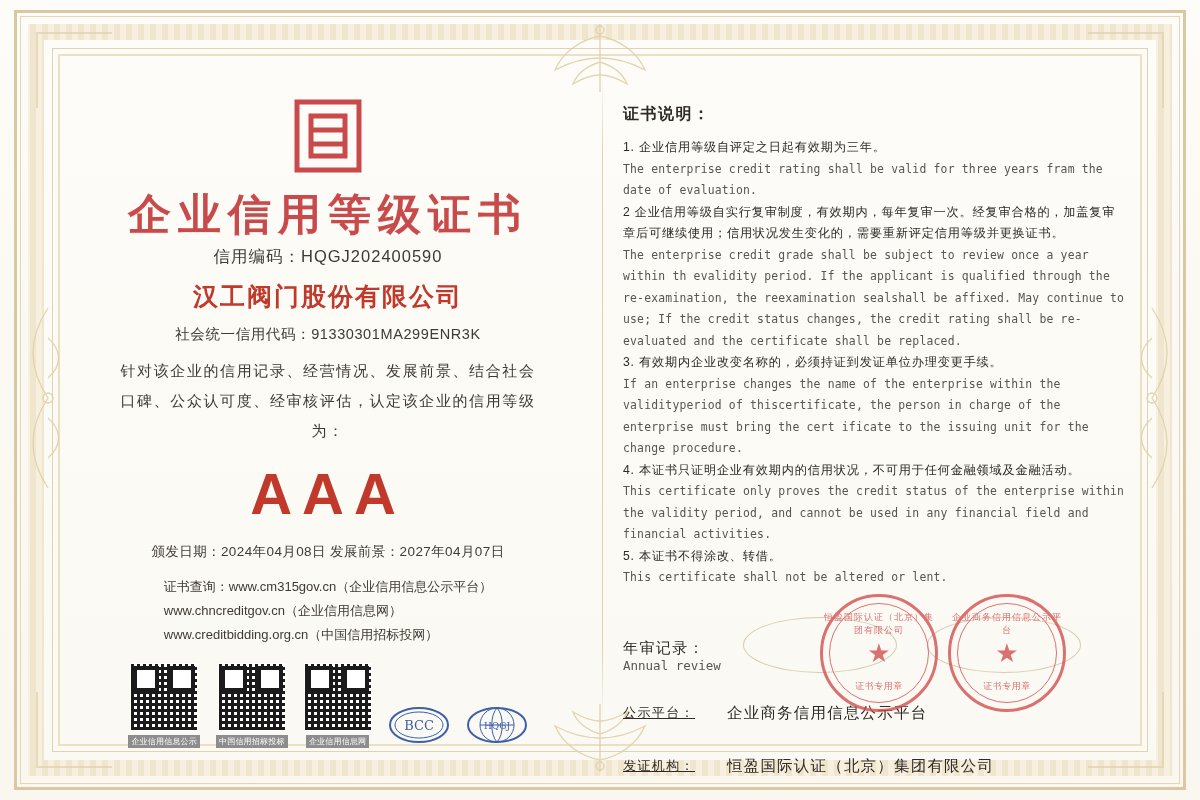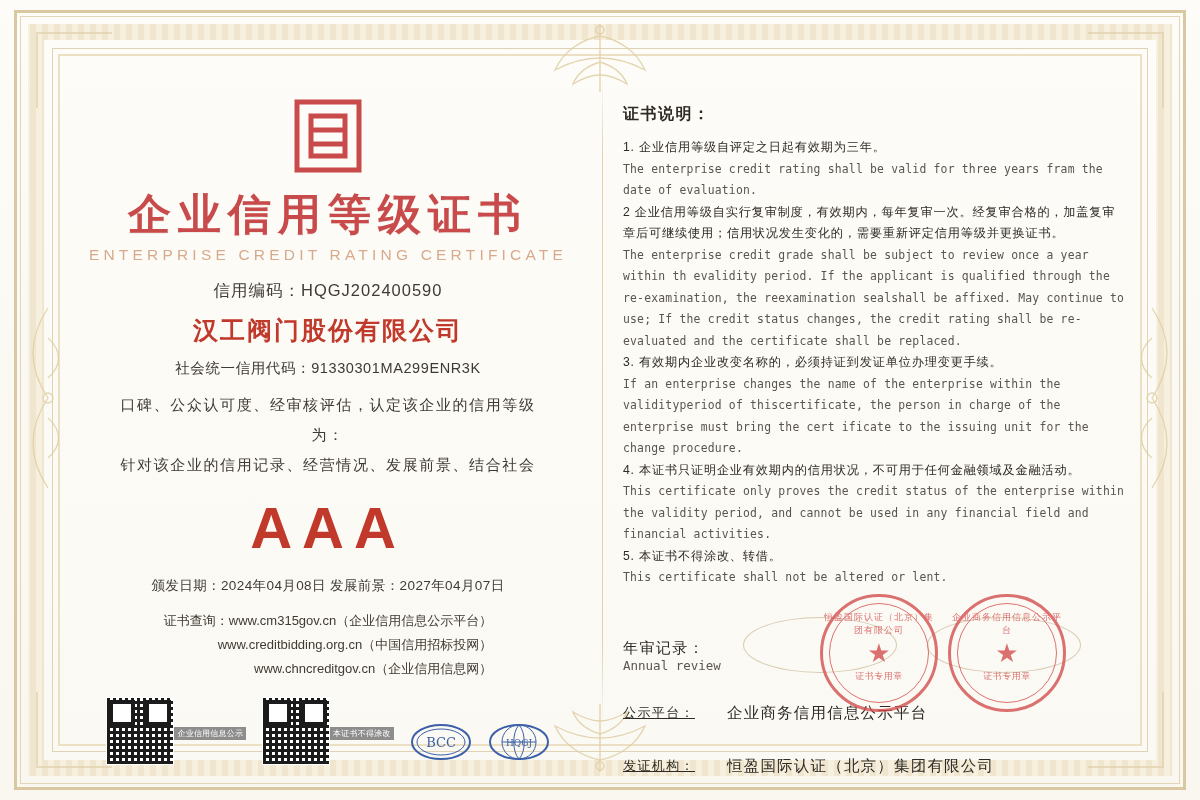--- a/index.html
+++ b/index.html
@@ -127,26 +127,26 @@
   .grade{
     font-family:Liberation Sans, sans-serif;
     font-size:58px;color:#c0392b;font-weight:bold;
     letter-spacing:10px;
     margin:14px 0 16px 0;
   }
   .dates{
     font-size:13.5px;color:#3f3a33;letter-spacing:.4px;margin-bottom:14px;
   }
   .query{
-    font-size:13px;color:#3f3a33;line-height:24px;text-align:right;
+    font-size:13px;color:#3f3a33;line-height:24px;text-align:left;
   }
   .codes-row{
     display:flex;align-items:flex-end;gap:16px;margin-top:16px;
   }
-  .qr-item{display:flex;flex-direction:row;align-items:center;}
+  .qr-item{display:flex;flex-direction:column;align-items:center;}
   .qr{
     width:66px;height:66px;
     background-color:#fff;
     background-image:
       repeating-linear-gradient(0deg,#1b1b1b 0 3px,transparent 3px 6px),
       repeating-linear-gradient(90deg,#1b1b1b 0 3px,transparent 3px 6px);
     background-size:6px 6px,6px 6px;
     border:1px solid #fff;
     position:relative;
     overflow:hidden;
@@ -202,21 +202,21 @@
   }
   .stamp .inner{
     position:absolute;left:6px;top:6px;right:6px;bottom:6px;border-radius:50%;
     border:1px solid #d34b4b;
   }
   .stamp .star{
     position:absolute;left:50%;top:50%;transform:translate(-50%,-50%);
     color:#d34b4b;font-size:26px;line-height:1;
   }
   .stamp .bottom-txt{
-    position:absolute;left:0;right:0;bottom:26px;text-align:center;
+    position:absolute;left:0;right:0;bottom:16px;text-align:center;
     font-size:9px;color:#d34b4b;letter-spacing:.5px;
   }
   .stamp .arc{
     position:absolute;left:0;top:14px;width:100%;text-align:center;
     font-size:9px;color:#d34b4b;letter-spacing:1px;
   }
   .stamp.s1{left:0;top:-4px;}
   .stamp.s2{left:128px;top:-4px;}
 </style>
 </head>
@@ -290,49 +290,52 @@
           <g stroke="#c94a4a" fill="none" stroke-width="5">
             <rect x="12" y="6" width="62" height="68"></rect>
             <rect x="26" y="20" width="34" height="40"></rect>
             <path d="M26 34 H60"></path>
             <path d="M26 48 H60"></path>
           </g>
         </svg>
       </div>
 
       <div class="title-cn">企业信用等级证书</div>
-      <div class="title-en">ENTERPRISE CREDIT RATING CERTIFICATE</div>
 
       <div class="code-line">信用编码：HQGJ202400590</div>
       <div class="company">汉工阀门股份有限公司</div>
       <div class="usci">社会统一信用代码：91330301MA299ENR3K</div>
 
       <div class="desc">
+        <div>针对该企业的信用记录、经营情况、发展前景、结合社会</div>
         <div>口碑、公众认可度、经审核评估，认定该企业的信用等级为：</div>
-        <div>针对该企业的信用记录、经营情况、发展前景、结合社会</div>
       </div>
 
       <div class="grade">AAA</div>
 
       <div class="dates">颁发日期：2024年04月08日   发展前景：2027年04月07日</div>
 
       <div class="query">
         <div>证书查询：www.cm315gov.cn（企业信用信息公示平台）</div>
+        <div>www.chncreditgov.cn（企业信用信息网）</div>
         <div>www.creditbidding.org.cn（中国信用招标投网）</div>
-        <div>www.chncreditgov.cn（企业信用信息网）</div>
       </div>
 
       <div class="codes-row">
         <div class="qr-item">
           <div class="qr"></div>
           <div class="qr-cap">企业信用信息公示</div>
         </div>
         <div class="qr-item">
           <div class="qr"></div>
-          <div class="qr-cap">本证书不得涂改</div>
+          <div class="qr-cap">中国信用招标投标</div>
+        </div>
+        <div class="qr-item">
+          <div class="qr"></div>
+          <div class="qr-cap">企业信用信息网</div>
         </div>
 
         <div class="badge">
           <svg width="62" height="44" viewBox="0 0 62 44">
             <ellipse cx="31" cy="22" rx="29" ry="17" fill="none" stroke="#3b5fa8" stroke-width="2"></ellipse>
             <ellipse cx="31" cy="22" rx="24" ry="13" fill="none" stroke="#3b5fa8" stroke-width="1"></ellipse>
             <text x="31" y="27" font-size="13" text-anchor="middle" fill="#3b5fa8" font-family="DejaVu Serif, serif">BCC</text>
           </svg>
         </div>
         <div class="badge">

